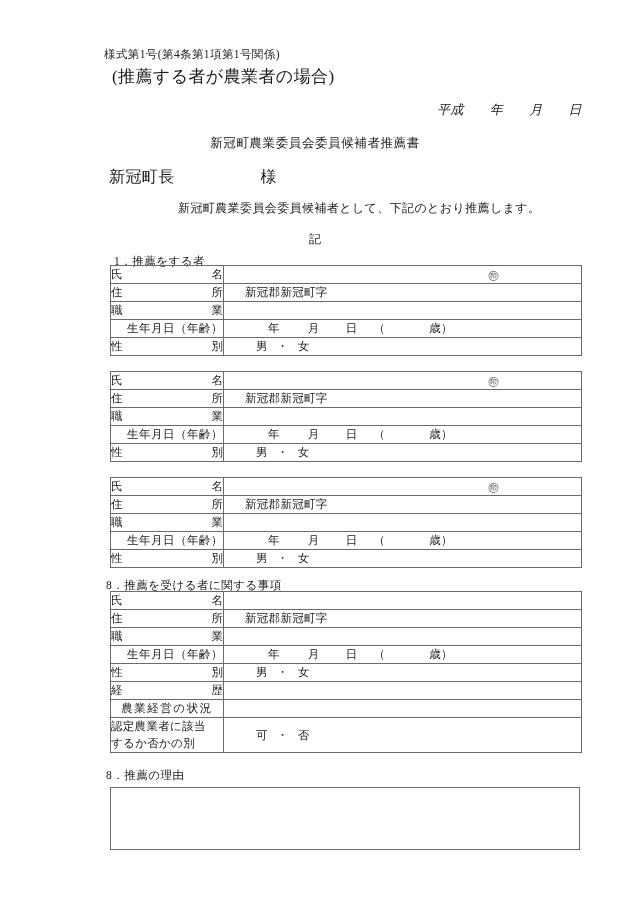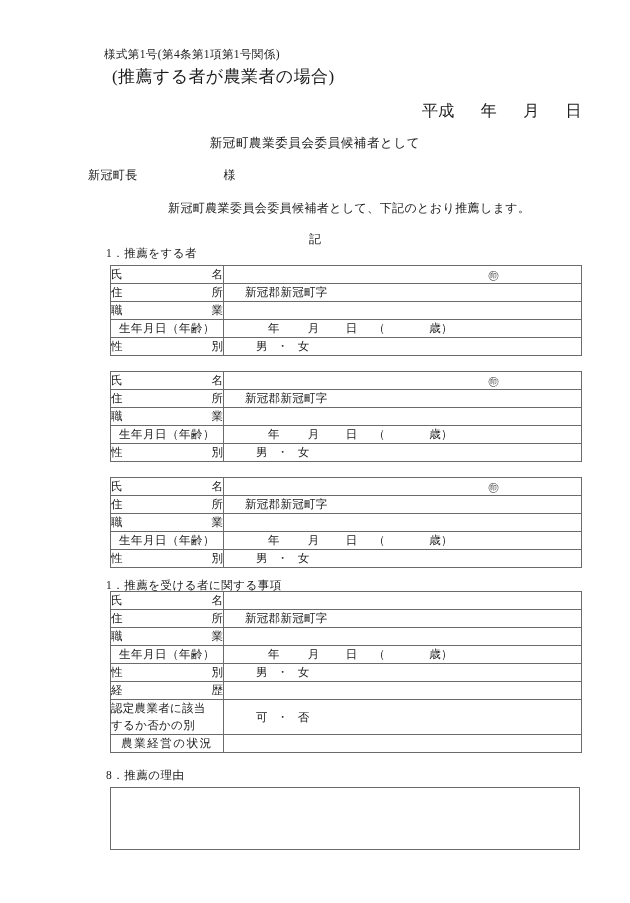--- a/index.html
+++ b/index.html
@@ -35,49 +35,50 @@
     left: 112px;
     top: 65px;
     font-size: 17px;
     letter-spacing: 0.4px;
     white-space: nowrap;
   }
   .date-line {
     position: absolute;
     right: 48px;
     top: 101px;
-    font-size: 16px;
+    font-size: 13px;
     white-space: nowrap;
     letter-spacing: 0.4px;
+    font-style: italic;
   }
   .date-line .gap-s { display: inline-block; width: 26px; }
   .date-line .gap-m { display: inline-block; width: 26px; }
 
   .doc-title {
     position: absolute;
     left: 0;
     right: 0;
     top: 135px;
     text-align: center;
     font-size: 12.5px;
     letter-spacing: 0.6px;
   }
   .addressee {
     position: absolute;
-    left: 88px;
+    left: 109px;
     top: 167px;
-    font-size: 12px;
+    font-size: 16px;
     letter-spacing: 0.4px;
     white-space: nowrap;
   }
   .addressee .sp { display: inline-block; width: 86px; }
 
   .body-sentence {
     position: absolute;
-    left: 168px;
+    left: 178px;
     top: 200px;
     font-size: 12px;
     letter-spacing: 0.4px;
     white-space: nowrap;
   }
   .ki-mark {
     position: absolute;
     left: 0;
     right: 0;
     top: 231px;
@@ -86,21 +87,21 @@
   }
 
   
   .section-heading {
     position: absolute;
     left: 106px;
     font-size: 11.5px;
     letter-spacing: 0.5px;
     white-space: nowrap;
   }
-  #sec1-heading { top: 246px; }
+  #sec1-heading { top: 254px; margin-left: 8px; }
   #sec2-heading { top: 578px; }
   #sec3-heading { top: 768px; }
 
   
   table.form-table {
     position: absolute;
     left: 110px;
     width: 472px;
     border-collapse: collapse;
     table-layout: fixed;
@@ -118,21 +119,21 @@
     white-space: nowrap;
   }
   
   .lbl-spread {
     display: flex;
     justify-content: space-between;
     width: 100%;
   }
   .lbl-plain {
     display: block;
-    text-align: center;
+    text-align: right;
     letter-spacing: 0.5px;
   }
   .lbl-center {
     display: block;
     text-align: center;
     letter-spacing: 1.5px;
   }
   .lbl-two-line {
     display: block;
     text-align: left;
@@ -199,21 +200,21 @@
 
 <div class="page">
 
   <div class="form-code">様式第1号(第4条第1項第1号関係)</div>
   <div class="form-subcode">(推薦する者が農業者の場合)</div>
 
   <div class="date-line">
     <span>平成</span><span class="gap-s"></span><span>年</span><span class="gap-m"></span><span>月</span><span class="gap-m"></span><span>日</span>
   </div>
 
-  <div class="doc-title">新冠町農業委員会委員候補者として</div>
+  <div class="doc-title">新冠町農業委員会委員候補者推薦書</div>
 
   <div class="addressee">
     <span>新冠町長</span><span class="sp"></span><span>様</span>
   </div>
 
   <div class="body-sentence">新冠町農業委員会委員候補者として、下記のとおり推薦します。</div>
   <div class="ki-mark">記</div>
 
   <div class="section-heading" id="sec1-heading">1．推薦をする者</div>
 
@@ -375,21 +376,21 @@
               <span>別</span>
             </span>
       </td>
       <td class="value-cell">
         <span class="choice-line"><span>男</span><span class="sep">・</span><span>女</span></span>
       </td>
     </tr>
   </tbody>
     </table>
 
-  <div class="section-heading" id="sec2-heading">1．推薦を受ける者に関する事項</div>
+  <div class="section-heading" id="sec2-heading">8．推薦を受ける者に関する事項</div>
 
   <table class="form-table" id="table-4">
     <tbody>
         <tr>
       <td class="label-cell">
         <span class="lbl-spread">
               <span>氏</span>
               <span>名</span>
             </span>
       </td>
@@ -438,32 +439,32 @@
       <td class="label-cell">
         <span class="lbl-spread">
               <span>経</span>
               <span>歴</span>
             </span>
       </td>
       <td class="value-cell"></td>
     </tr>
     <tr>
       <td class="label-cell">
+        <span class="lbl-center">農業経営の状況</span>
+      </td>
+      <td class="value-cell"></td>
+    </tr>
+    <tr>
+      <td class="label-cell">
         <span class="lbl-two-line">認定農業者に該当</span>
         <span class="lbl-two-line">するか否かの別</span>
       </td>
       <td class="value-cell tall2">
         <span class="choice-line"><span>可</span><span class="sep">・</span><span>否</span></span>
       </td>
     </tr>
-    <tr>
-      <td class="label-cell">
-        <span class="lbl-center">農業経営の状況</span>
-      </td>
-      <td class="value-cell"></td>
-    </tr>
   </tbody>
     </table>
 
   <div class="section-heading" id="sec3-heading">8．推薦の理由</div>
   <div class="reason-box"></div>
 
 </div>
 
 </body></html>

